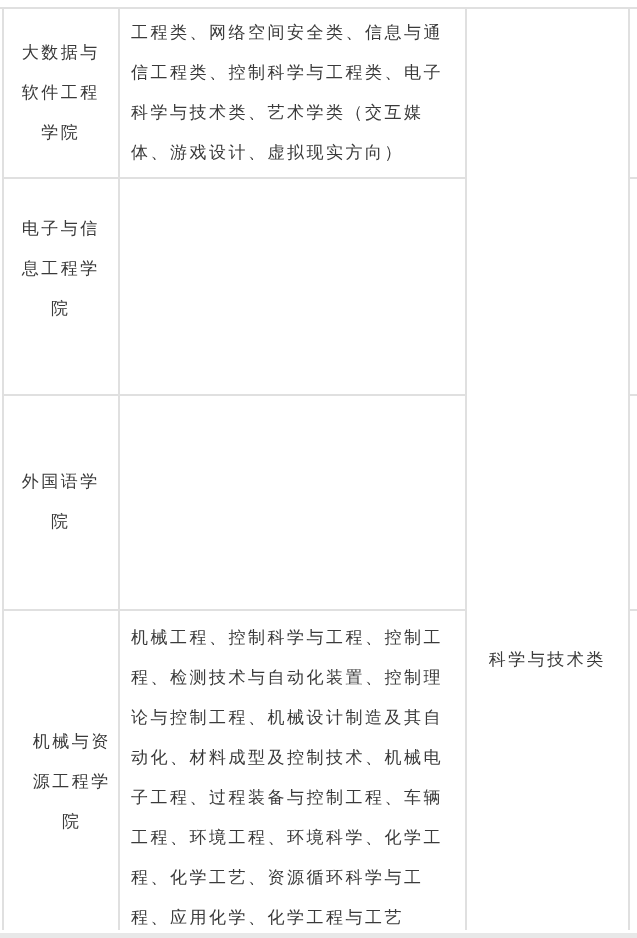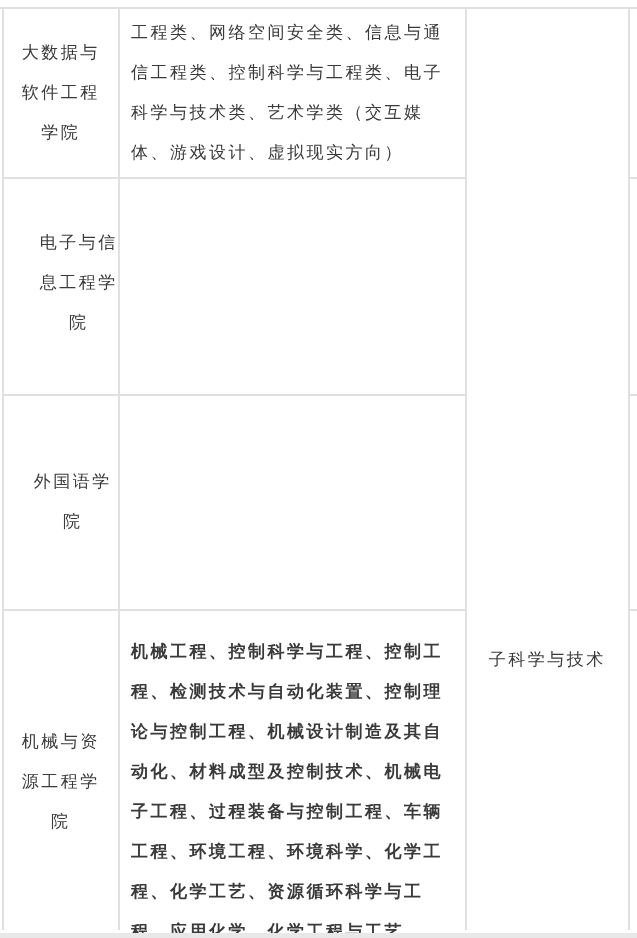--- a/index.html
+++ b/index.html
@@ -12,22 +12,22 @@
   .vline { position:absolute; width:1.5px; background:#e0e0e0; }
   .hline { position:absolute; height:1.5px; background:#e0e0e0; }
   .hline.thick { height:2px; }
   .cell {
     position:absolute; display:flex; align-items:center;
     white-space:pre-line; font-size:17px; line-height:40px;
     letter-spacing:2.5px; box-sizing:border-box;
   }
   .college { justify-content:center; text-align:center; }
   .majors  { justify-content:flex-start; text-align:left; }
-  .r4.college { padding-top:16px; }
-  .r4.majors  { align-items:flex-start; padding-top:23px;font-weight:bold; }
+  .r4.college { padding-top:16px;margin-left:11px; }
+  .r4.majors  { align-items:flex-start; padding-top:9px; }
   .quota {
     position:absolute; display:flex; align-items:center; justify-content:center;
     font-size:17px; line-height:40px; letter-spacing:2.5px;
   }
   .bottom-strip { position:absolute; background:#e8e8e8; }
 </style>
 </head>
 <body>
 
 <div class="stage">
@@ -49,36 +49,36 @@
   <div class="hline" style="left:629.5px; top:609px; width:7.5px;"></div>
 
   <div class="cell majors" style="left:131px; top:9px; width:330px; height:168px;">工程类、网络空间安全类、信息与通
 信工程类、控制科学与工程类、电子
 科学与技术类、艺术学类（交互媒
 体、游戏设计、虚拟现实方向）</div>
   <div class="cell college" style="left:3.5px; top:9px; width:114.5px; height:168px;">大数据与
 软件工程
 学院</div>
 
-  <div class="cell college" style="left:3.5px; top:181px; width:114.5px; height:204px;margin-left:18px;">电子与信
+  <div class="cell college" style="left:3.5px; top:167px; width:114.5px; height:204px;">电子与信
 息工程学
 院</div>
 
-  <div class="cell college" style="left:3.5px; top:395.5px; width:114.5px; height:213.5px;margin-left:12px;">外国语学
+  <div class="cell college" style="left:3.5px; top:395.5px; width:114.5px; height:213.5px;">外国语学
 院</div>
 
   <div class="cell college r4" style="left:3.5px; top:610.5px; width:114.5px; height:327.5px;">机械与资
 源工程学
 院</div>
   <div class="cell majors r4" style="left:131px; top:609px; width:330px; height:329px;">机械工程、控制科学与工程、控制工
 程、检测技术与自动化装置、控制理
 论与控制工程、机械设计制造及其自
 动化、材料成型及控制技术、机械电
 子工程、过程装备与控制工程、车辆
 工程、环境工程、环境科学、化学工
 程、化学工艺、资源循环科学与工
 程、应用化学、化学工程与工艺</div>
 
-  <div class="quota" style="left:466.5px; top:640px; width:161.5px; height:40px;">子科学与技术</div>
+  <div class="quota" style="left:466.5px; top:640px; width:161.5px; height:40px;">科学与技术类</div>
 
   <div class="bottom-strip" style="left:0; top:932.5px; width:637px; height:5.5px;"></div>
 
 </div>
 
 </body></html>

